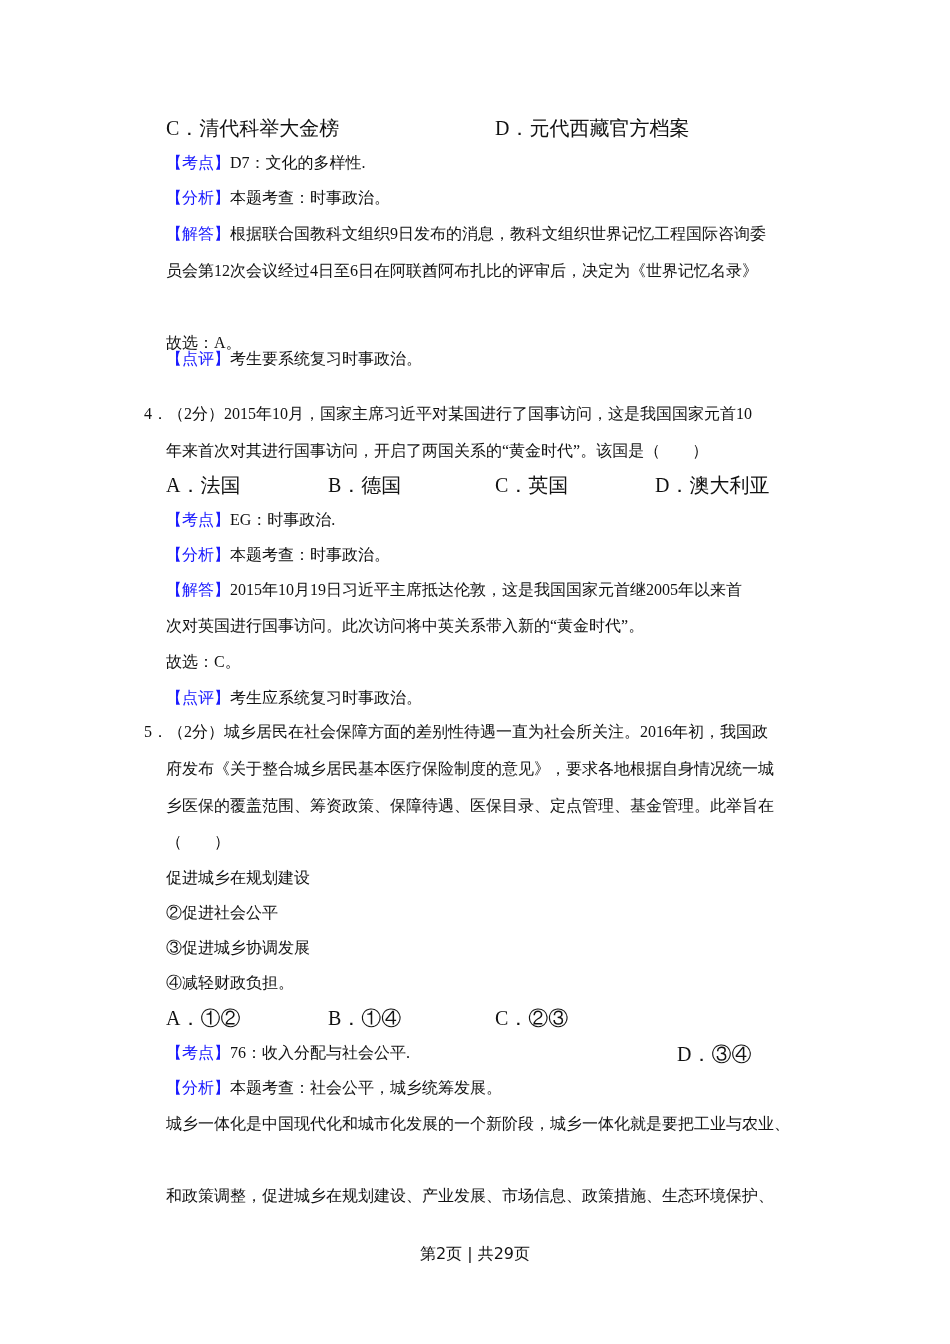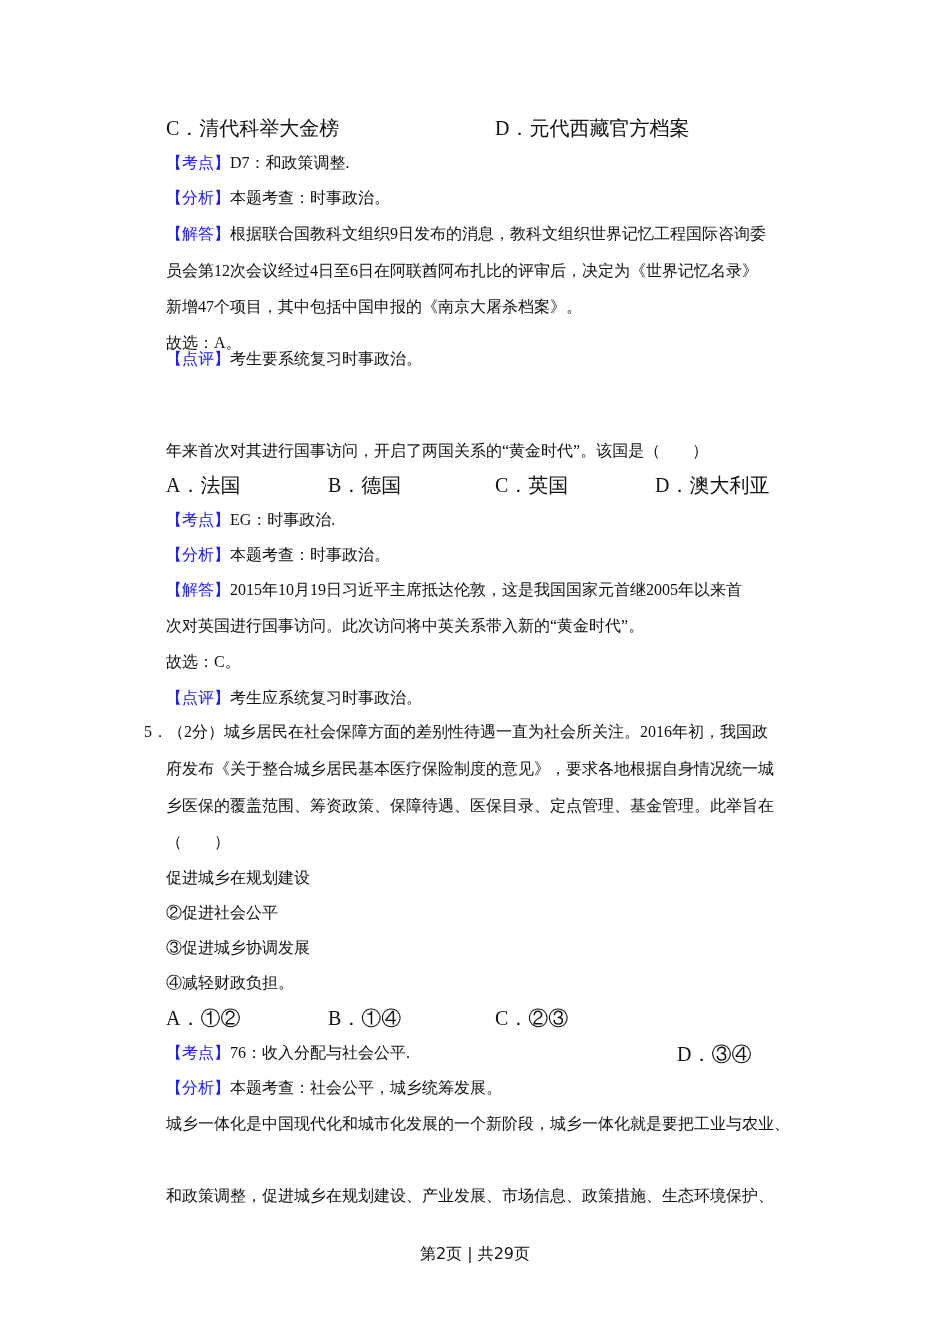--- a/index.html
+++ b/index.html
@@ -18,35 +18,37 @@
 <div class="page">
 
   <div class="opt" style="left:166px;top:118px;">
     <span>C．</span><span>清代科举大金榜</span>
   </div>
   <div class="opt" style="left:495px;top:118px;">
     <span>D．</span><span>元代西藏官方档案</span>
   </div>
 
   <div class="line" style="left:166px;top:153px;">
-    <span class="tag">【<span>考点</span>】</span><span>D7：和政策调整.</span>
+    <span class="tag">【<span>考点</span>】</span><span>D7：文化的多样性.</span>
   </div>
   <div class="line" style="left:166px;top:188px;">
     <span class="tag">【<span>分析</span>】</span><span>本题考查：时事政治。</span>
   </div>
   <div class="line" style="left:166px;top:224px;">
     <span class="tag">【<span>解答</span>】</span><span>根据联合国教科文组织9日发布的消息，教科文组织世界记忆工程国际咨询委</span>
   </div>
   <div class="line" style="left:166px;top:261px;">员会第12次会议经过4日至6日在阿联酋阿布扎比的评审后，决定为《世界记忆名录》</div>
-  <div class="line" style="left:166px;top:297px;">新增47个项目，其中包括中国申报的《南京大屠杀档案》。</div>
   <div class="line" style="left:166px;top:333px;">故选：A。</div>
   <div class="line" style="left:166px;top:349px;">
     <span class="tag">【<span>点评</span>】</span><span>考生要系统复习时事政治。</span>
   </div>
 
+  <div class="line" style="left:144px;top:404px;">
+    <span>4．</span><span>（2分）2015年10月，国家主席习近平对某国进行了国事访问，这是我国国家元首10</span>
+  </div>
   <div class="line" style="left:166px;top:441px;">年来首次对其进行国事访问，开启了两国关系的“黄金时代”。该国是（　　）</div>
 
   <div class="opt" style="left:166px;top:475px;">
     <span>A．</span><span>法国</span>
   </div>
   <div class="opt" style="left:328px;top:475px;">
     <span>B．</span><span>德国</span>
   </div>
   <div class="opt" style="left:495px;top:475px;">
     <span>C．</span><span>英国</span>

